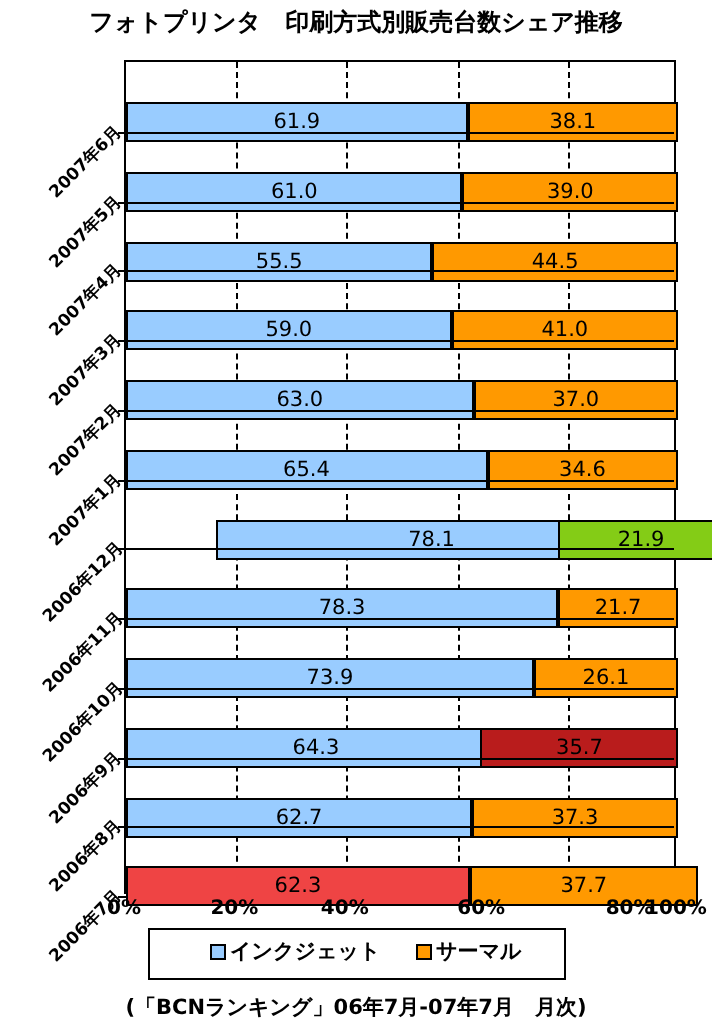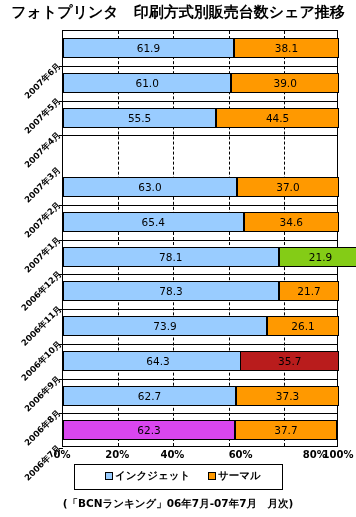--- a/index.html
+++ b/index.html
@@ -10,21 +10,21 @@
     color:#000000;
     position:relative;
     overflow:hidden;
   }
   #chart-root{position:absolute;left:0;top:0;width:356px;height:517px;}
 
   
   .chart-title{
     position:absolute;left:0;top:3px;width:356px;
     text-align:center;
-    font-size:15px;font-weight:bold;
+    font-size:12px;font-weight:bold;
     letter-spacing:0px;
     white-space:nowrap;
   }
 
   
   .plot{
     position:absolute;
     left:62px;top:30px;
     width:276px;height:417px;
     border:1.5px solid #000;
@@ -36,21 +36,21 @@
     position:absolute;top:0;bottom:0;width:0;
     border-left:1px dashed #000;
   }
   .rows{position:absolute;left:0;top:0;right:0;bottom:0;}
   .row{
     position:absolute;left:0;right:0;
     height:34.75px;
   }
   .row-inner{
     position:absolute;left:0;right:0;
-    top:7px;height:20px;
+    top:20px;height:20px;
   }
   .seg{
     position:absolute;top:0;height:20px;
     box-sizing:border-box;
     border:1px solid #000;
     font-size:10.5px;
     line-height:18px;
     text-align:center;
     color:#000;
     overflow:hidden;
@@ -160,39 +160,47 @@
           <div class="ytick" style="top: 34.75px;"></div>
         </div>
         <div class="row" style="top: 69.5px; height: 34.75px;">
           <div class="row-inner">
             <div class="seg seg-ink" style="width: 153.18px; background: rgb(153, 204, 255);">55.5</div>
             <div class="seg seg-thermal" style="left: 153.18px; width: 122.82px; background: rgb(255, 153, 0);">44.5</div>
           </div>
           <div class="row-sep" style="top: 34.75px;"></div>
           <div class="ytick" style="top: 34.75px;"></div>
         </div>
+        <div class="row" style="top: 104.25px; height: 34.75px;">
+          <div class="row-inner">
+            <div class="seg seg-ink" style="width: 162.84px; background: rgb(153, 204, 255);">59.0</div>
+            <div class="seg seg-thermal" style="left: 162.84px; width: 113.16px; background: rgb(255, 153, 0);">41.0</div>
+          </div>
+          <div class="row-sep" style="top: 34.75px;"></div>
+          <div class="ytick" style="top: 34.75px;"></div>
+        </div>
         <div class="row" style="top: 139px; height: 34.75px;">
           <div class="row-inner">
             <div class="seg seg-ink" style="width: 173.88px; background: rgb(153, 204, 255);">63.0</div>
             <div class="seg seg-thermal" style="left: 173.88px; width: 102.12px; background: rgb(255, 153, 0);">37.0</div>
           </div>
           <div class="row-sep" style="top: 34.75px;"></div>
           <div class="ytick" style="top: 34.75px;"></div>
         </div>
         <div class="row" style="top: 173.75px; height: 34.75px;">
           <div class="row-inner">
             <div class="seg seg-ink" style="width: 180.504px; background: rgb(153, 204, 255);">65.4</div>
             <div class="seg seg-thermal" style="left: 180.504px; width: 95.496px; background: rgb(255, 153, 0);">34.6</div>
           </div>
           <div class="row-sep" style="top: 34.75px;"></div>
           <div class="ytick" style="top: 34.75px;"></div>
         </div>
         <div class="row" style="top: 208.5px; height: 34.75px;">
           <div class="row-inner">
-            <div class="seg seg-ink" style="width: 215.556px; background: rgb(153, 204, 255);">78.1</div>
+            <div class="seg seg-ink" style="width: 215.556px; background: rgb(153, 204, 255); margin-left: 45px;">78.1</div>
             <div class="seg seg-thermal" style="left: 215.556px; width: 84px; background: #84cc16;">21.9</div>
           </div>
           <div class="row-sep" style="top: 34.75px;"></div>
           <div class="ytick" style="top: 34.75px;"></div>
         </div>
         <div class="row" style="top: 243.25px; height: 34.75px;">
           <div class="row-inner">
             <div class="seg seg-ink" style="width: 216.108px; background: rgb(153, 204, 255);">78.3</div>
             <div class="seg seg-thermal" style="left: 216.108px; width: 59.892px; background: rgb(255, 153, 0);">21.7</div>
           </div>
@@ -218,22 +226,22 @@
         <div class="row" style="top: 347.5px; height: 34.75px;">
           <div class="row-inner">
             <div class="seg seg-ink" style="width: 173.052px; background: rgb(153, 204, 255);">62.7</div>
             <div class="seg seg-thermal" style="left: 173.052px; width: 102.948px; background: rgb(255, 153, 0);">37.3</div>
           </div>
           <div class="row-sep" style="top: 34.75px;"></div>
           <div class="ytick" style="top: 34.75px;"></div>
         </div>
         <div class="row" style="top: 382.25px; height: 34.75px;">
           <div class="row-inner">
-            <div class="seg seg-ink" style="width: 171.948px; background: #d946ef;">62.3</div>
-            <div class="seg seg-thermal" style="left: 171.948px; width: 102px; background: rgb(255, 153, 0);">37.7</div>
+            <div class="seg seg-ink" style="width: 171.948px; background: #ef4444;">62.3</div>
+            <div class="seg seg-thermal" style="left: 171.948px; width: 114px; background: rgb(255, 153, 0);">37.7</div>
           </div>
           <div class="ytick" style="top: 34.75px;"></div>
         </div>
       </div>
   </div>
 
   <div class="ylabels">
       <div class="ylabel" style="top: 28.75px;">2007年6月</div>
       <div class="ylabel" style="top: 63.5px;">2007年5月</div>
       <div class="ylabel" style="top: 98.25px;">2007年4月</div>

